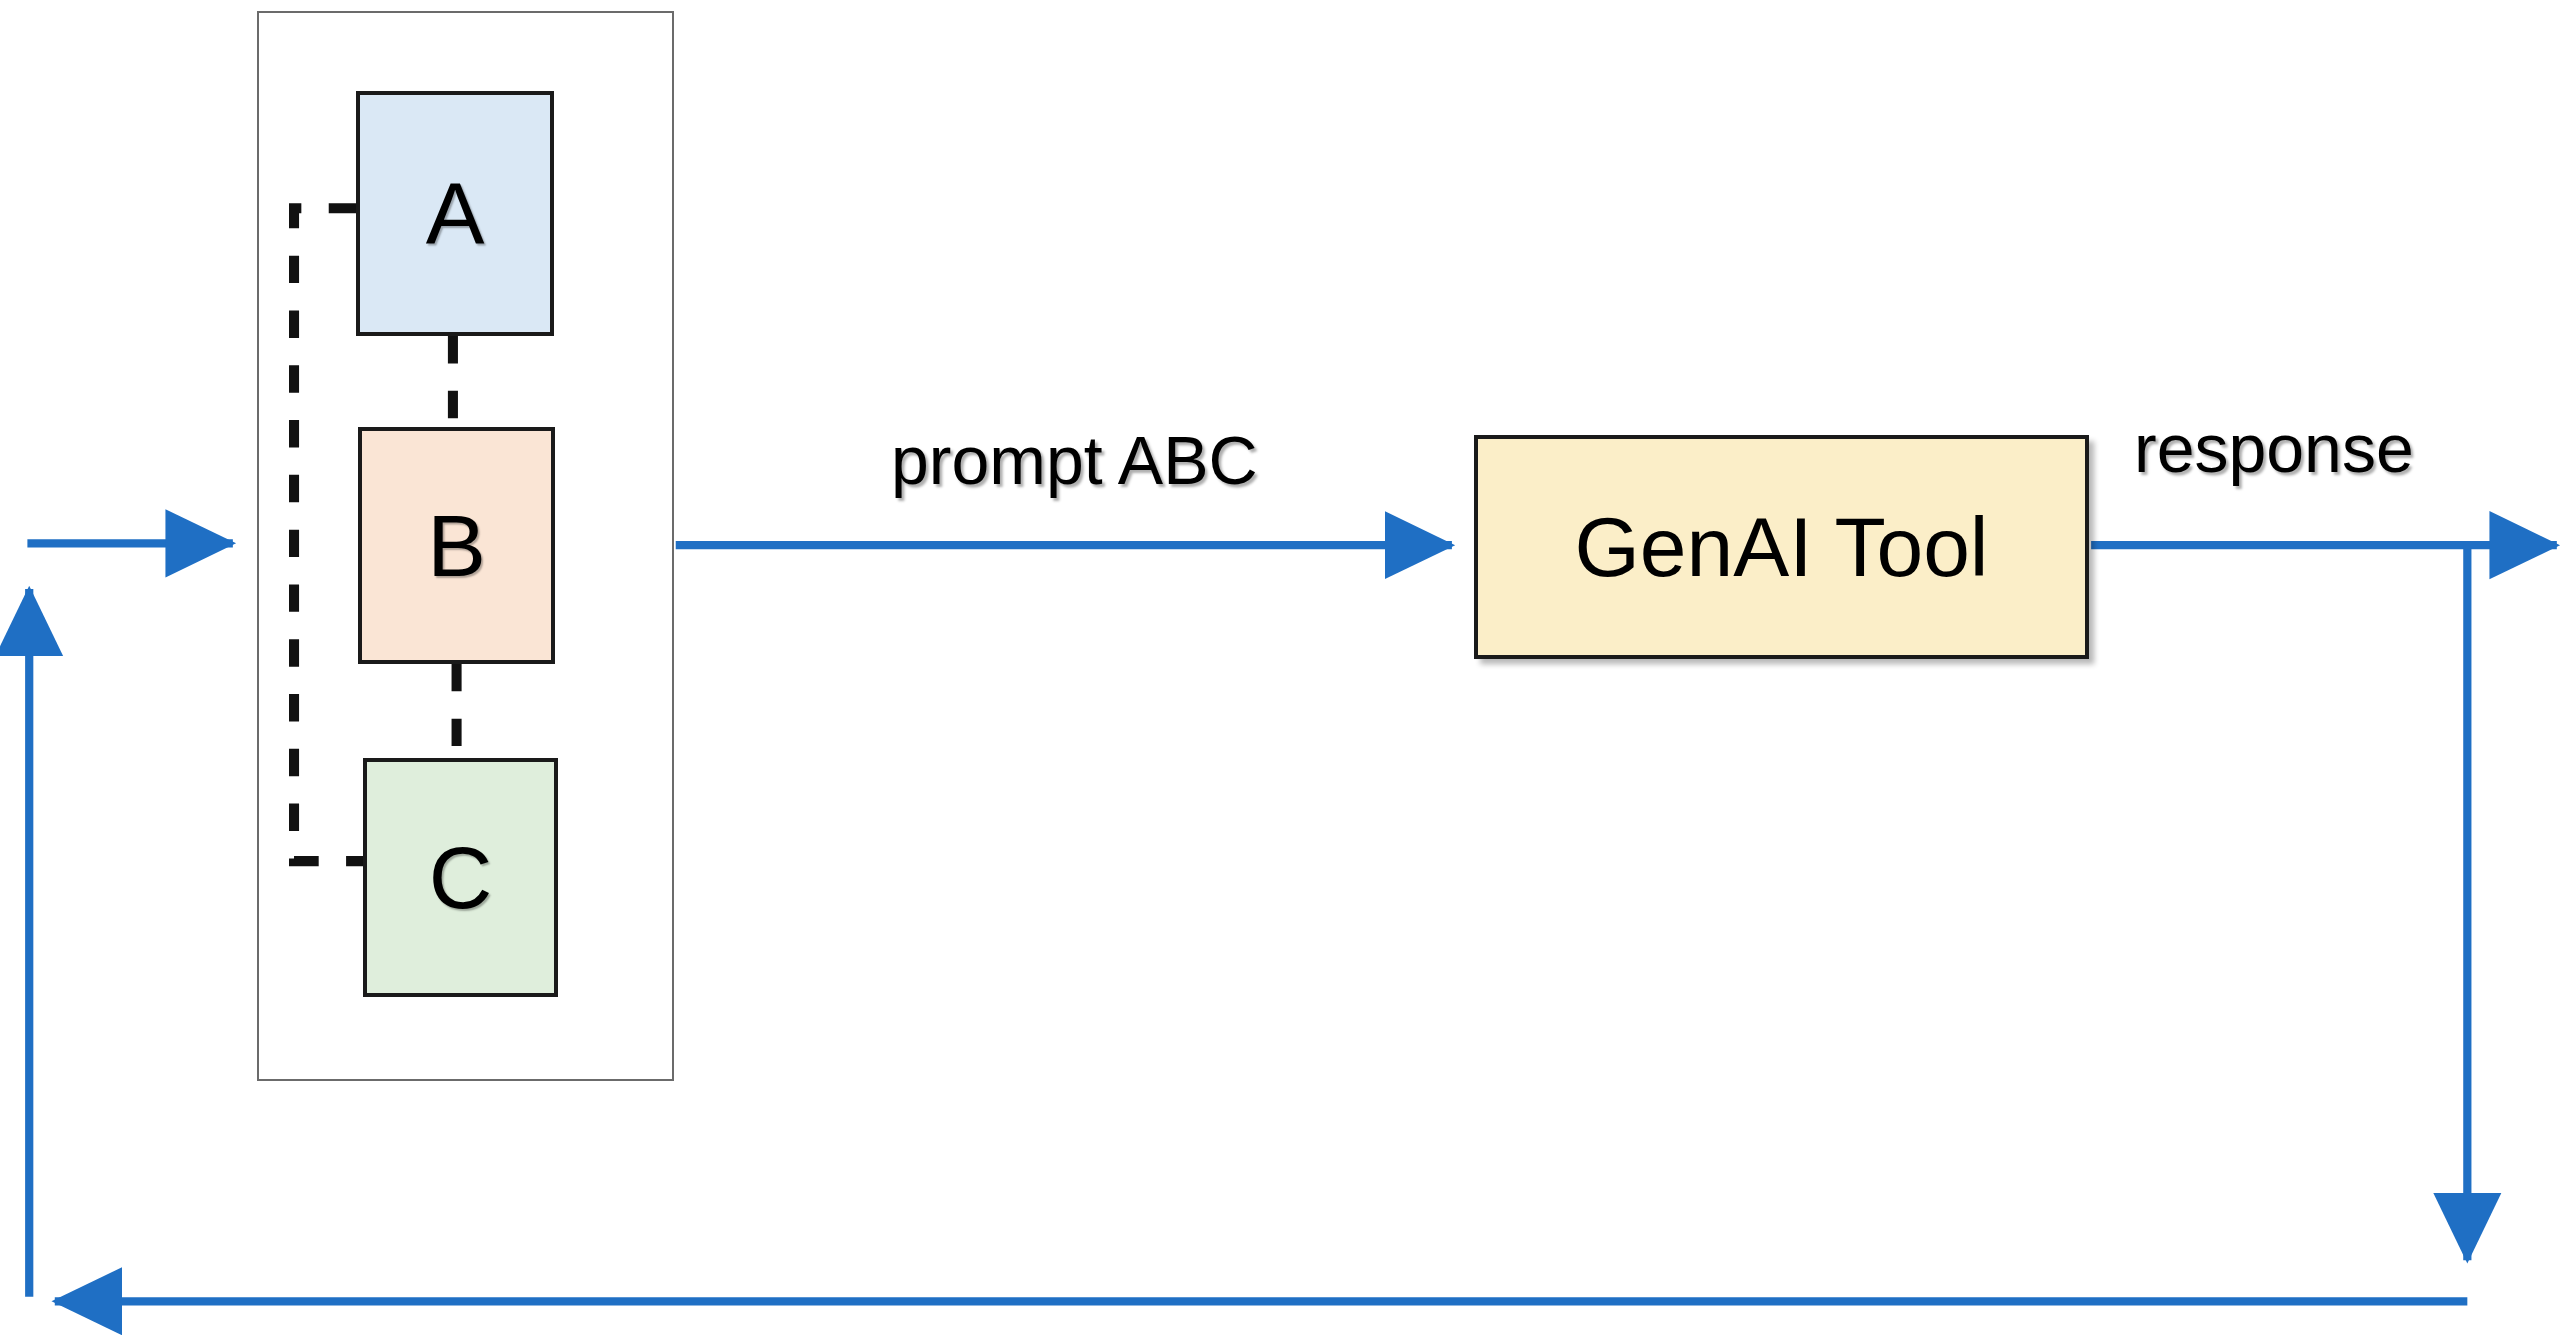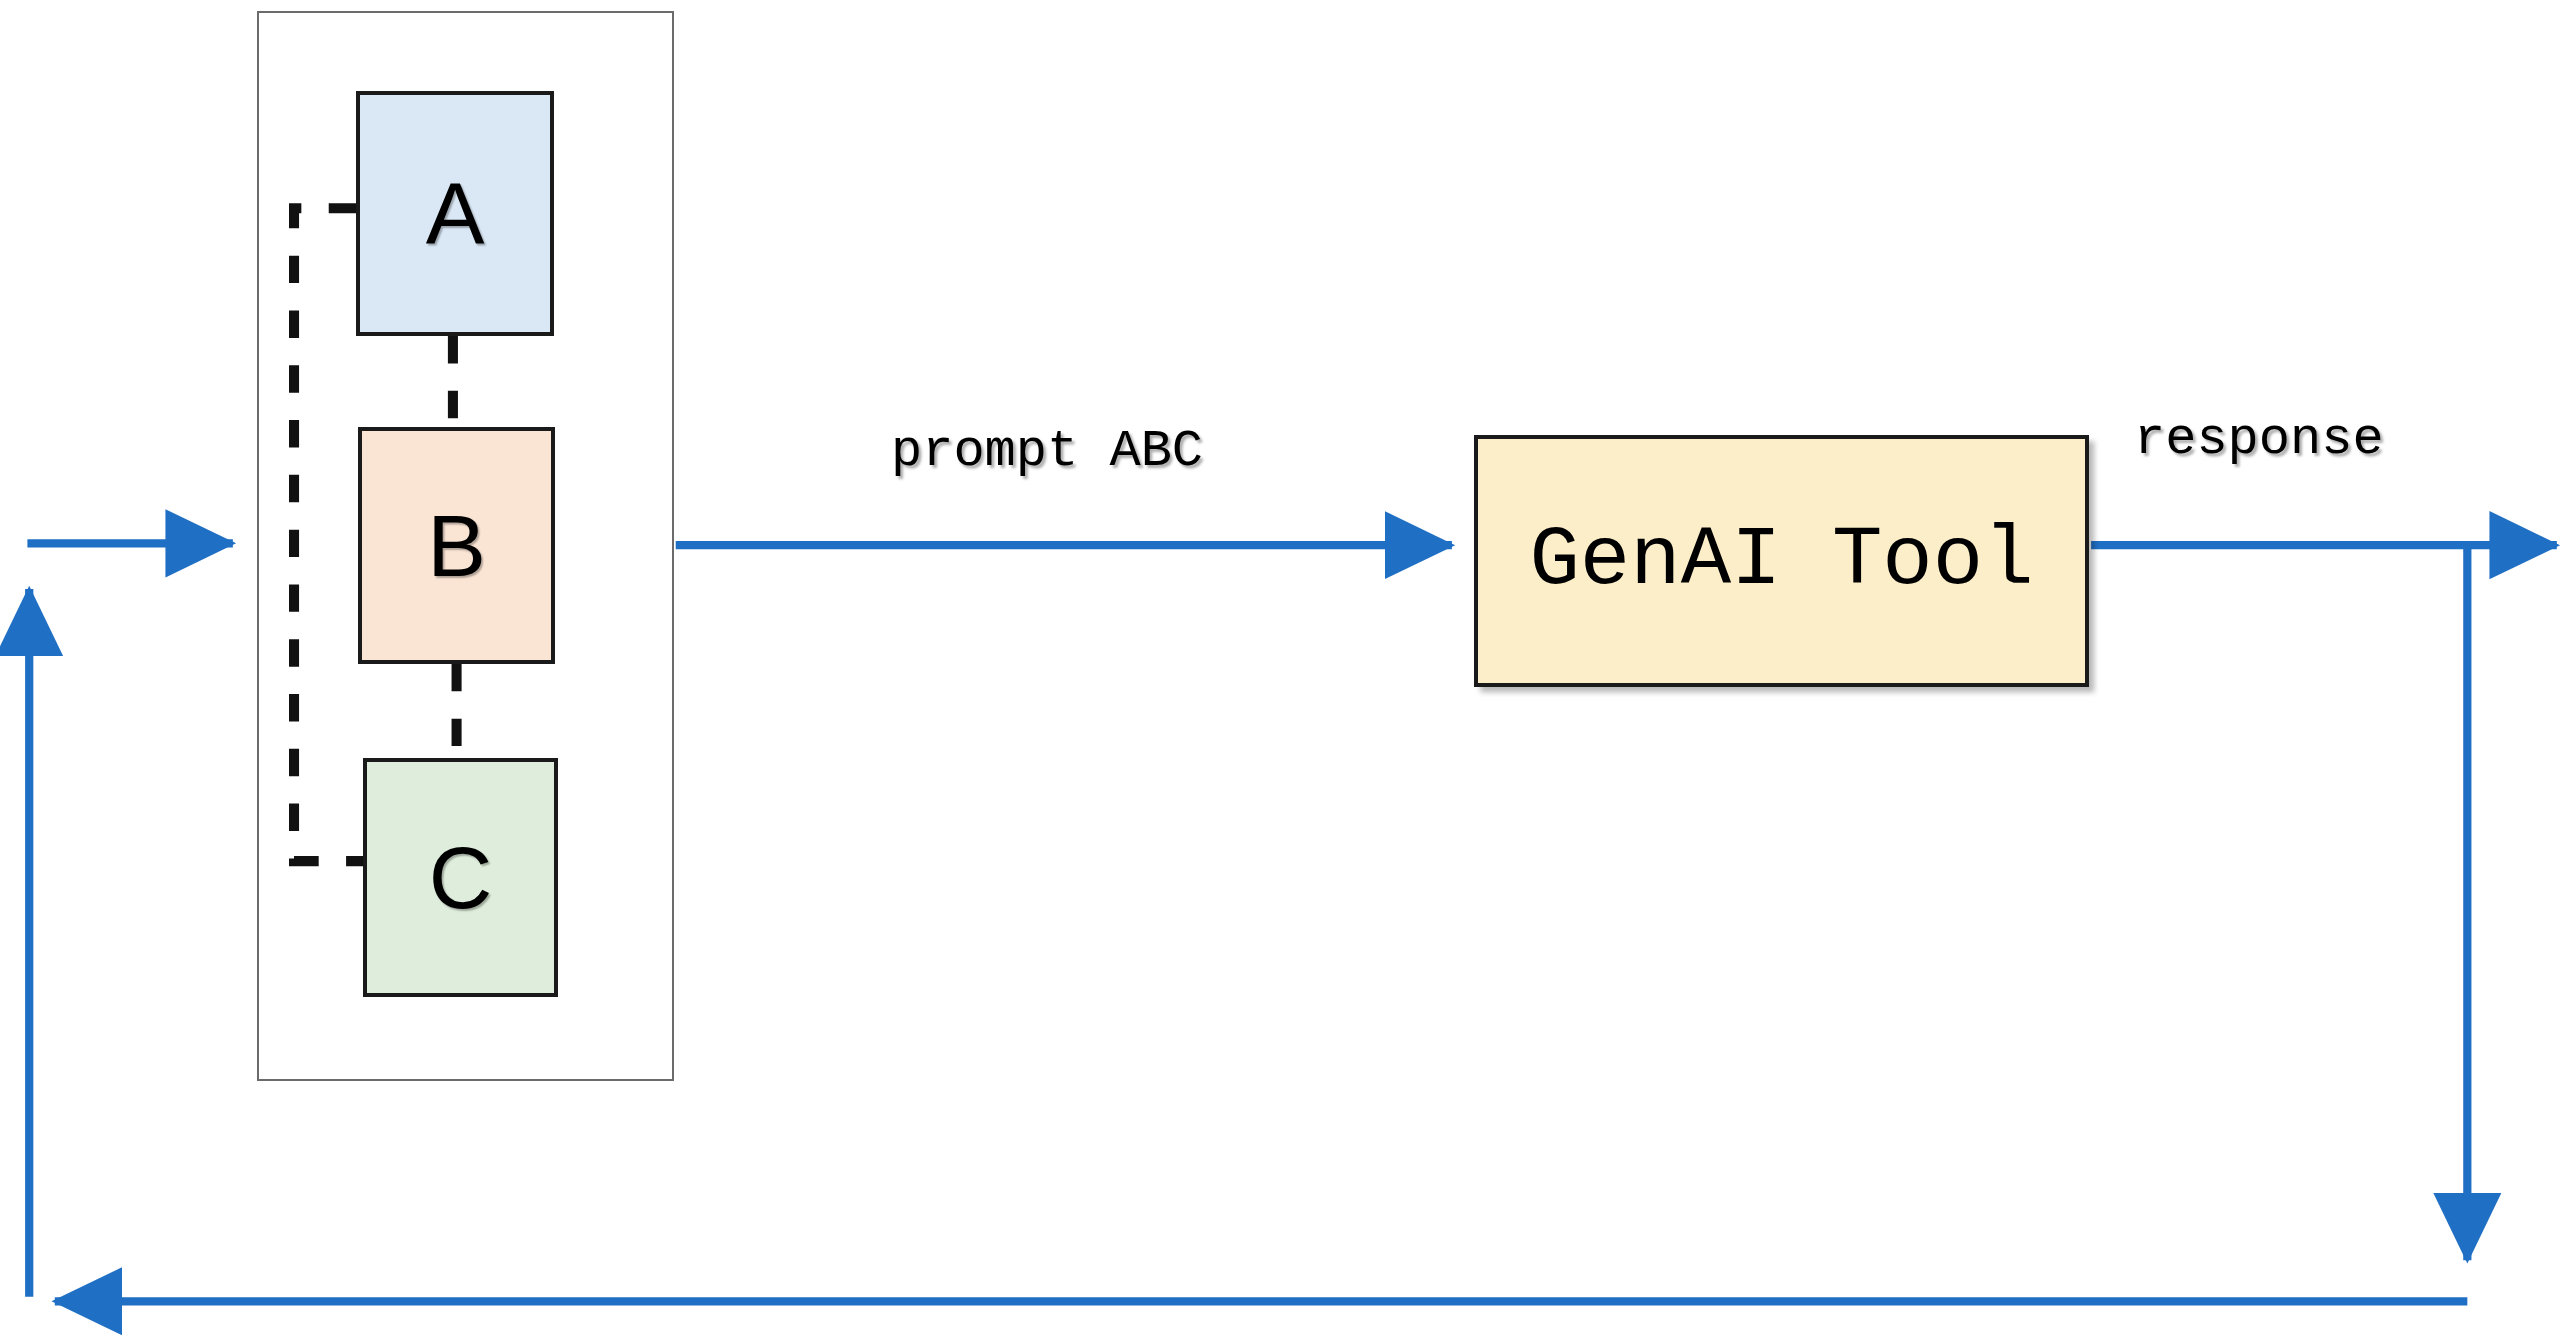--- a/index.html
+++ b/index.html
@@ -60,42 +60,42 @@
   .comp-c {
     left: 363px;  top: 758px;  width: 195px; height: 239px;
   }
 
   
   .tool-box {
     position: absolute;
     left: 1474px;
     top: 435px;
     width: 615px;
-    height: 252px;
+    height: 224px;
     box-sizing: border-box;
     border: 4.6px solid #1a1a1a;
     display: flex;
     align-items: center;
     justify-content: center;
     font-size: 84px;
     line-height: 1;
     color: #000000;
     box-shadow: 6.4px 6.4px 5.5px rgba(0,0,0,0.28);
-    font-family: Liberation Mono, monospace;
+    font-family: Liberation Sans, sans-serif;
   }
 
   
   .edge-label {
     position: absolute;
-    font-size: 52px;
+    font-size: 68px;
     line-height: 1;
     color: #000000;
     white-space: nowrap;
     text-shadow: 2.7px 2.7px 2.7px rgba(0,0,0,0.32);
-    font-family: Liberation Mono, monospace;
+    font-family: Liberation Sans, sans-serif;
   }
   .label-prompt { left: 891px;  top: 426px; }
   .label-response { left: 2134px; top: 414px; }
 </style>
 </head>
 <body>
 
 <div id="canvas">
 
   <svg id="vector-layer" viewBox="0 0 2821 1463">

